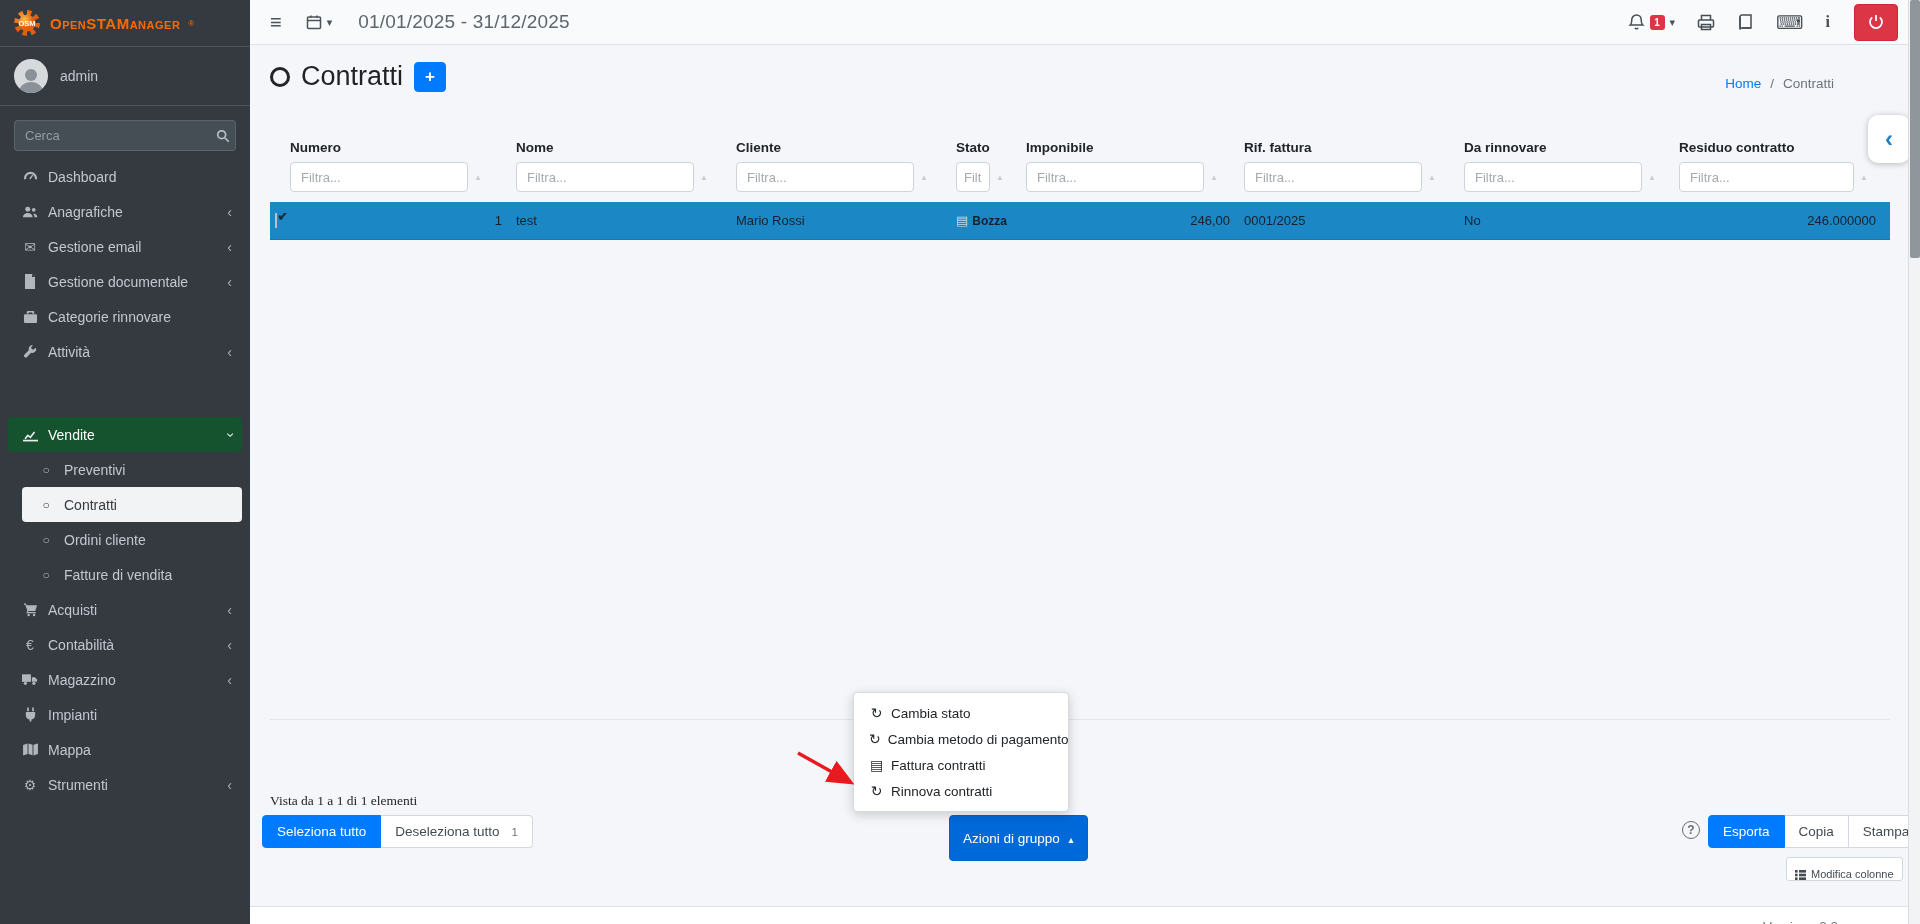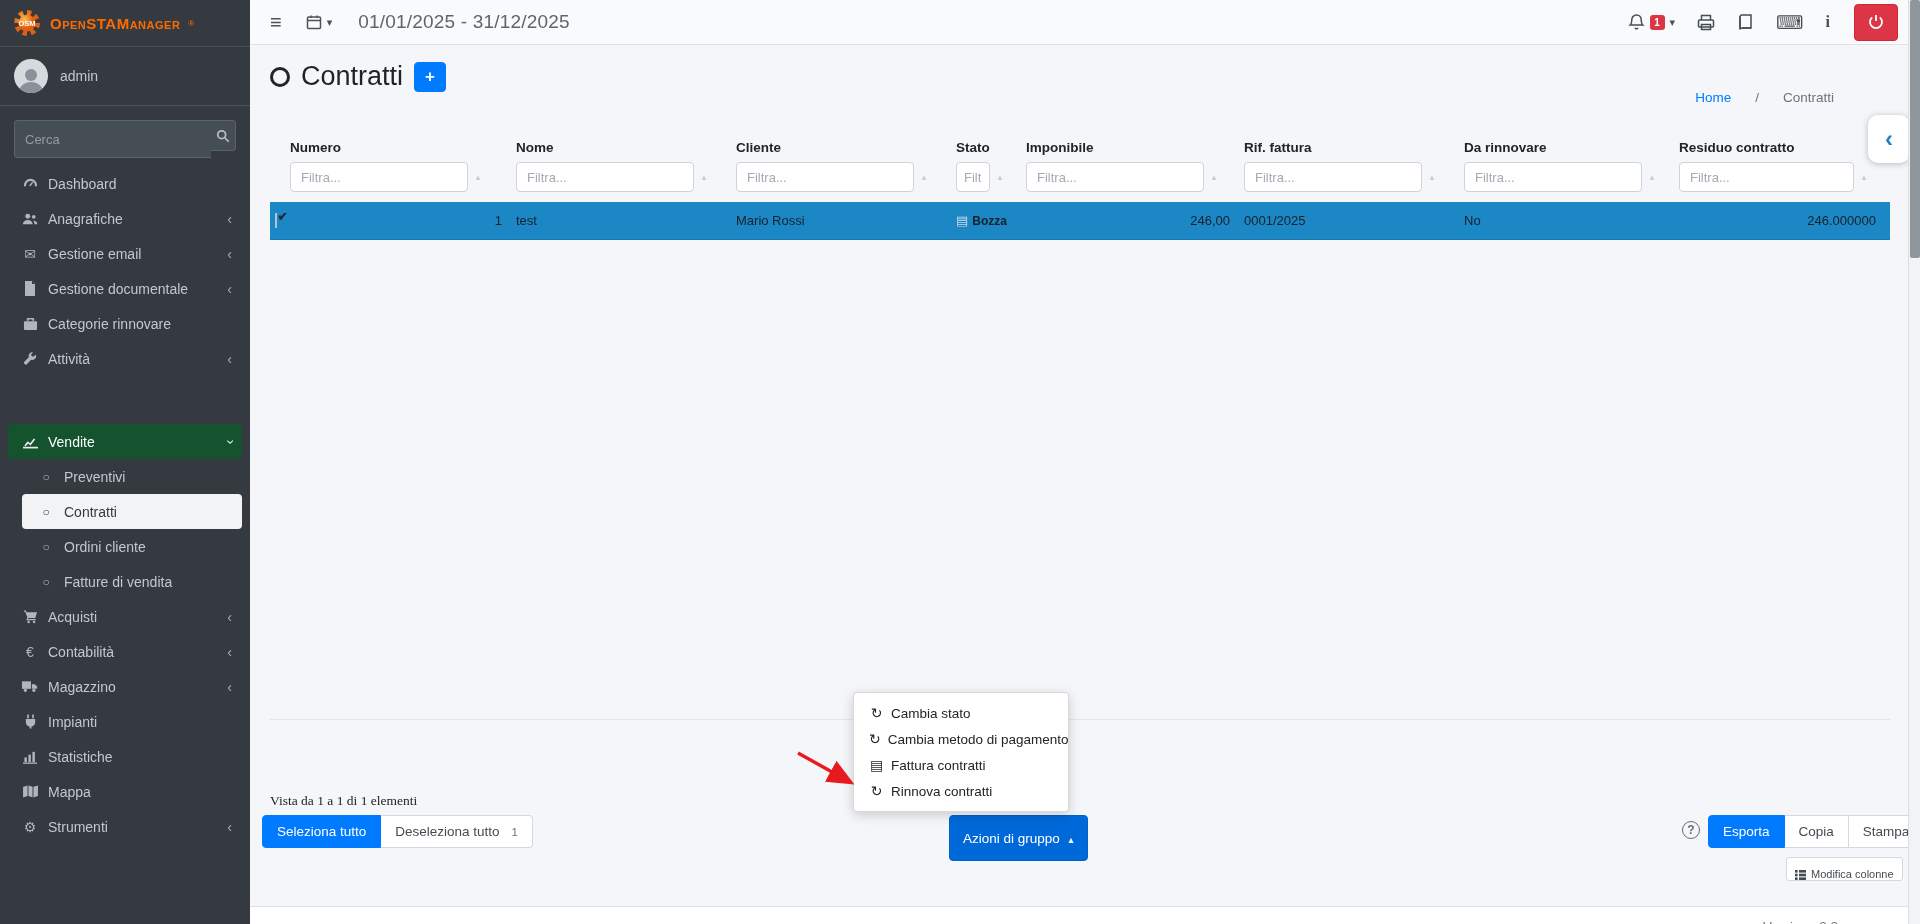--- a/index.html
+++ b/index.html
@@ -11,21 +11,21 @@
 
   
   .sidebar { position:fixed; left:0; top:0; width:250px; height:924px; background:#343a40; z-index:40; }
   .brand { display:flex; align-items:center; gap:8px; height:47px; padding:0 12px; border-bottom:1px solid rgba(255,255,255,.12); }
   .brand-text { color:#ff6a00; font-weight:bold; font-size:15px; font-variant-caps:small-caps; letter-spacing:.5px; white-space:nowrap; }
   .brand-reg { color:#ff6a00; font-size:8px; vertical-align:super; }
   .user-panel { display:flex; align-items:center; gap:12px; padding:12px 14px; border-bottom:1px solid #4b545c; }
   .avatar { width:34px; height:34px; border-radius:50%; background:#d7dadd; overflow:hidden; display:flex; align-items:flex-end; justify-content:center; }
   .user-name { color:#c2c7d0; font-size:14px; }
   .side-search { display:flex; margin:14px 14px 8px 14px; }
-  .side-search input { flex:1; height:38px; background:#454d55; border:1px solid #5b636b; border-right:none; border-radius:4px 0 0 4px; color:#c2c7d0; font-size:13px; padding:0 10px; outline:none; }
+  .side-search input { flex:1; height:31px; background:#454d55; border:1px solid #5b636b; border-right:none; border-radius:4px 0 0 4px; color:#c2c7d0; font-size:13px; padding:0 10px; outline:none; }
   .side-search input::placeholder { color:#959ba1; }
   .side-search button { width:34px; height:31px; background:#454d55; border:1px solid #5b636b; border-left:none; border-radius:0 4px 4px 0; color:#b7bcc1; display:flex; align-items:center; justify-content:center; cursor:pointer; }
   .nav { list-style:none; margin-top:6px; }
   .nav a { display:flex; align-items:center; height:35px; padding:0 10px; margin:0 8px; border-radius:4px; color:#c2c7d0; text-decoration:none; font-size:14px; }
   .nav .ico { width:24px; display:inline-flex; justify-content:center; align-items:center; margin-right:6px; color:#b0b6bc; font-size:14px; }
   .nav .chev { margin-left:auto; font-size:14px; color:#aab0b6; }
   .nav a.open { background:#14532d; color:#fff;margin-top:48px; }
   .nav a.open .ico, .nav a.open .chev { color:#e9ecef; }
   .nav a.open .chev { transform:rotate(-90deg); }
   .nav a.sub { margin-left:22px; padding-left:12px; }
@@ -44,21 +44,21 @@
   .kb-glyph { font-size:19px; color:#454d55; line-height:1; }
   .info-glyph { font-family:"Liberation Serif", serif; font-weight:bold; font-size:16px; color:#454d55; }
   .power-btn { width:44px; height:37px; background:#dc3545; border:1px solid #d32535; border-radius:4px; color:#fff; display:flex; align-items:center; justify-content:center; cursor:pointer; margin-left:2px; }
 
   
   .content { position:fixed; left:250px; top:45px; right:0; bottom:0; background:#f4f6f9; overflow:hidden; z-index:10; }
   .page-head { position:absolute; left:20px; top:16px; display:flex; align-items:center; gap:11px; }
   .mod-circle { width:20px; height:20px; border:3px solid #212529; border-radius:50%; }
   .page-title { font-size:27px; font-weight:400; color:#1f2328; }
   .add-btn { width:32px; height:30px; background:#007bff; border:1px solid #007bff; border-radius:4px; color:#fff; font-size:17px; font-weight:bold; cursor:pointer; line-height:1; }
-  .breadcrumb { position:absolute; top:45px; right:86px; font-size:13.5px; color:#6c757d; display:flex; gap:24px; }
+  .breadcrumb { position:absolute; top:31px; right:86px; font-size:13.5px; color:#6c757d; display:flex; gap:9px; }
   .breadcrumb .bc-home { color:#007bff; text-decoration:none; cursor:pointer; }
   .collapse-tab { position:absolute; left:1618px; top:70px; width:42px; height:48px; background:#fff; border-radius:10px; box-shadow:0 1px 6px rgba(0,0,0,.25); display:flex; align-items:center; justify-content:center; color:#2581c4; font-size:24px; font-weight:bold; cursor:pointer; }
 
   
   .datatable { position:absolute; left:20px; top:95px; width:1620px; }
   .thead { display:flex; }
   .th { display:flex; flex-direction:column; }
   .th-label { font-size:13.5px; font-weight:bold; color:#212529; height:18px; white-space:nowrap; }
   .filter-wrap { display:flex; align-items:center; margin-top:4px; height:30px; }
   .filter-wrap input { height:30px; border:1px solid #ced4da; border-radius:4px; background:#fff; font-size:13px; color:#495057; padding:0 10px; outline:none; width:178px; }
@@ -308,33 +308,20 @@
             <svg width="13" height="15" viewBox="0 0 14 15" fill="currentColor">
               <rect x="3.4" y="0" width="1.8" height="4"></rect>
               <rect x="8.8" y="0" width="1.8" height="4"></rect>
               <path d="M2 4.8h10V8a5 5 0 0 1-4 4.9V15H6V12.9A5 5 0 0 1 2 8z"></path>
             </svg>
           </span>
       <span>Impianti</span>
         </a>
       </li>
 
-    <li>
-        <a>
-      <span class="ico">
-            <svg width="14" height="14" viewBox="0 0 15 15" fill="currentColor">
-              <rect x="1.5" y="8" width="2.6" height="5"></rect>
-              <rect x="5.8" y="5" width="2.6" height="8"></rect>
-              <rect x="10.1" y="2" width="2.6" height="11"></rect>
-              <rect x="0" y="13.4" width="15" height="1.4"></rect>
-            </svg>
-          </span>
-      <span>Statistiche</span>
-        </a>
-      </li>
 
     <li>
         <a>
       <span class="ico">
             <svg width="15" height="13" viewBox="0 0 16 14" fill="currentColor">
               <path d="M0 2.2 4.8.6v11.2L0 13.4zM5.8.6l4.4 1.4v11.2L5.8 11.8zM11.2 2 16 .6v11.2L11.2 13.4z"></path>
             </svg>
           </span>
       <span>Mappa</span>
         </a>

